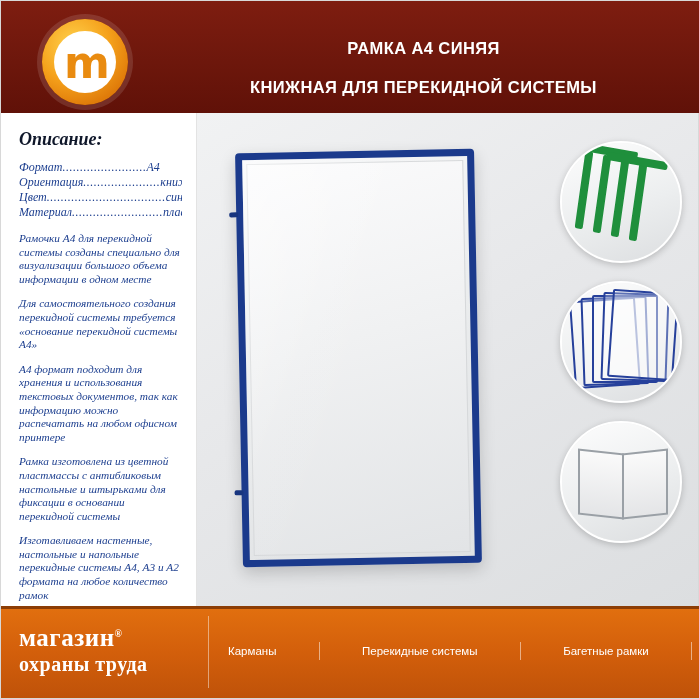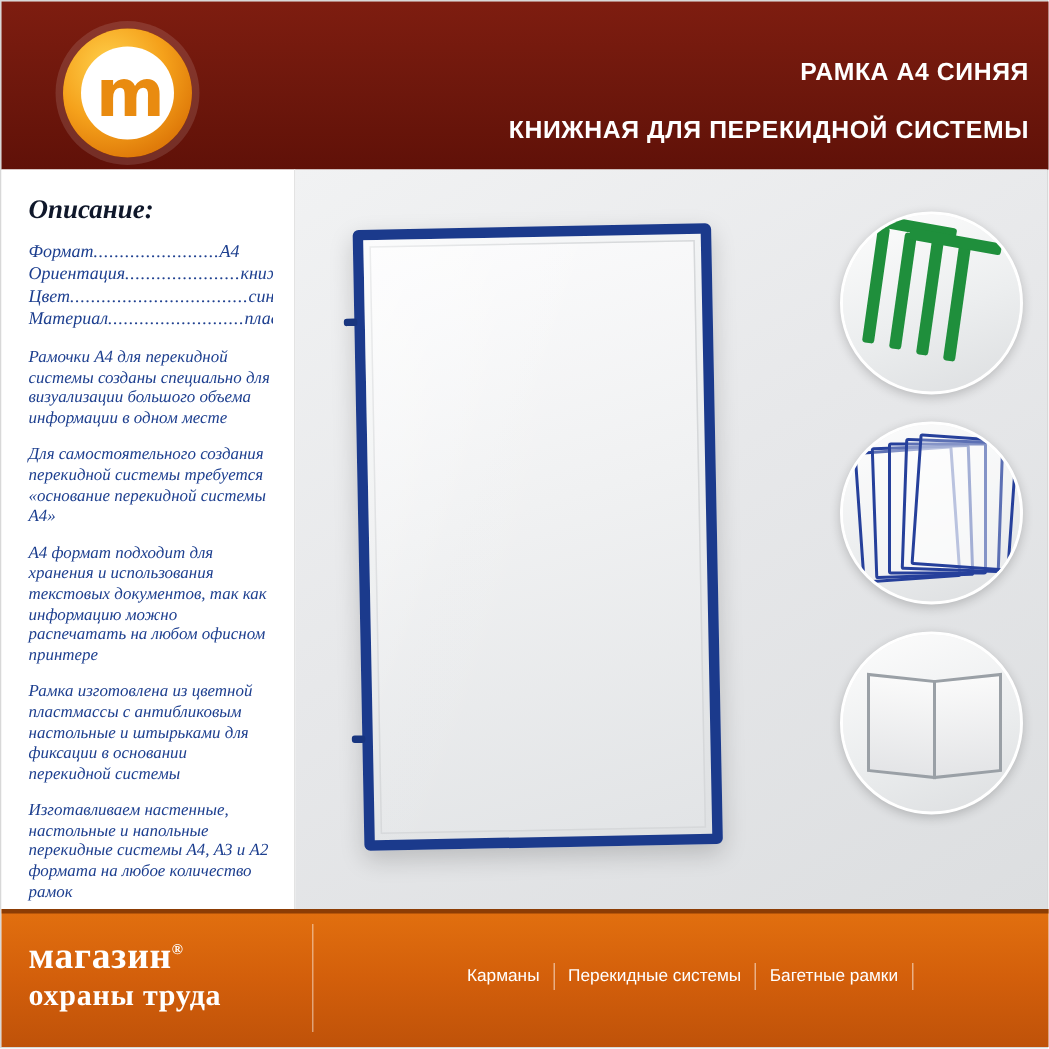--- a/index.html
+++ b/index.html
@@ -73,21 +73,21 @@
     color: #e98b10;
     font-size: 44px;
     font-weight: bold;
     font-family: "DejaVu Sans", sans-serif;
   }
   .header-titles {
     position: absolute;
     left: 160px;
     top: 36px;
     right: 14px;
-    text-align: right;
+    text-align: center;
     color: #ffffff;
   }
   .header-title-1 {
     font-size: 16.5px;
     font-weight: bold;
     letter-spacing: 0.4px;
     line-height: 22px;
   }
   .header-title-2 {
     font-size: 16.5px;
@@ -273,21 +273,21 @@
     height: 72px;
     background: rgba(255,255,255,0.45);
   }
   .footer-nav {
     position: absolute;
     left: 218px;
     right: 8px;
     top: 36px;
     display: flex;
     align-items: center;
-    justify-content: center;
+    justify-content: space-between;
     color: #ffffff;
     font-size: 11.5px;
   }
   .footer-nav-item {
     padding: 0 9px;
     white-space: nowrap;
   }
   .footer-sep {
     width: 1px;
     height: 18px;

